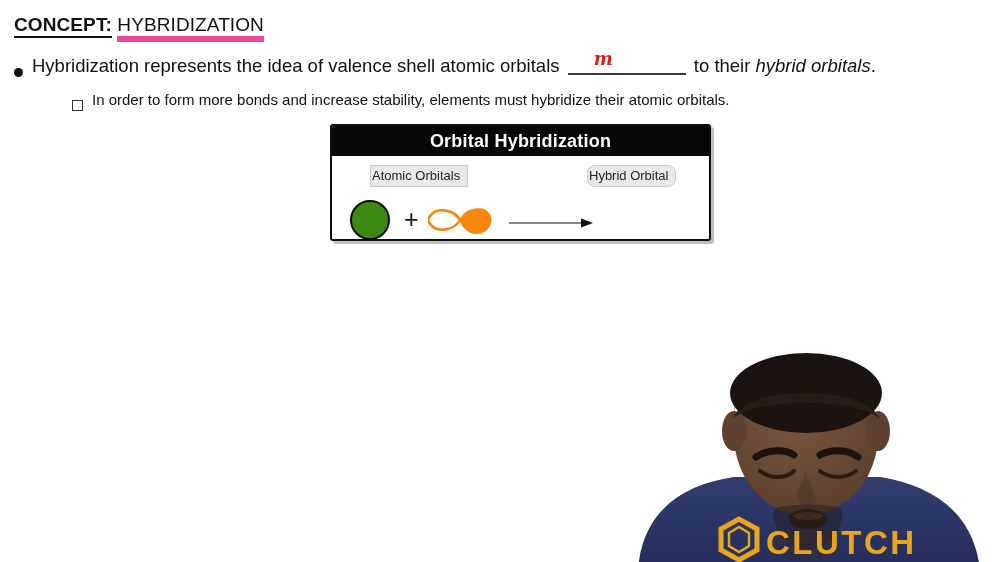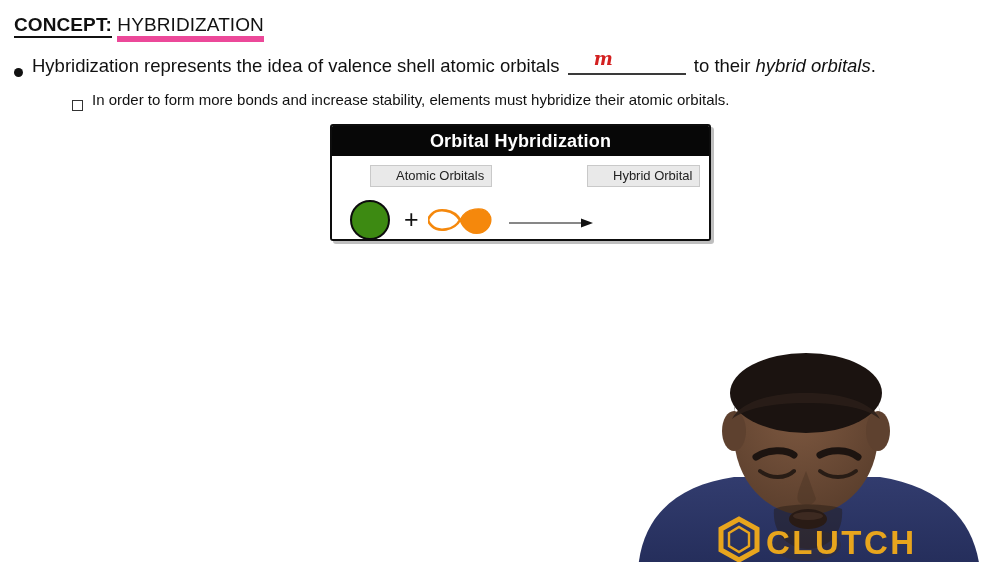--- a/index.html
+++ b/index.html
@@ -106,25 +106,25 @@
     position:relative;
     height:calc(100% - 30px);
     background:#fff;
   }
   .orbital-label{
     position:absolute;
     background:#e9e9e9;
     border:1px solid #c9c9c9;
     font-size:13px;
     color:#222;
-    padding:2px 7px 3px 25px;
+    padding:2px 7px 3px 1px;
     white-space:nowrap;
   }
   #label-atomic-orbitals{left:38px;top:9px;}
-  #label-hybrid-orbital{left:255px;top:9px;}
+  #label-hybrid-orbital{left:255px;top:9px;border-radius:8px;}
 
   
   #s-orbital{
     position:absolute;
     left:18px;top:44px;
     width:40px;height:40px;
     border-radius:50%;
     background:#3d8a12;
     border:2.5px solid #0d0d0d;
     box-sizing:border-box;

